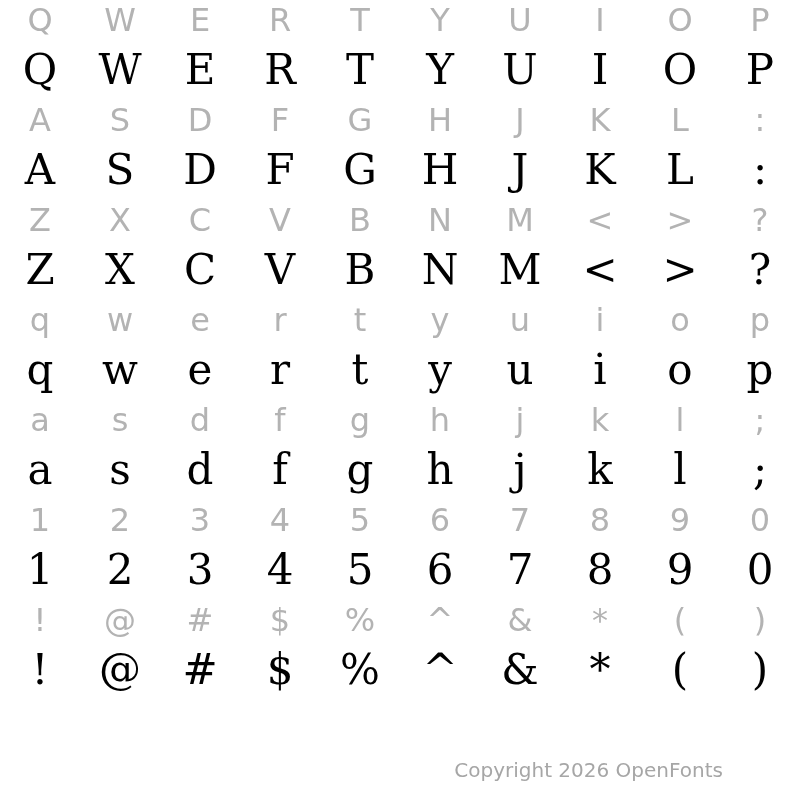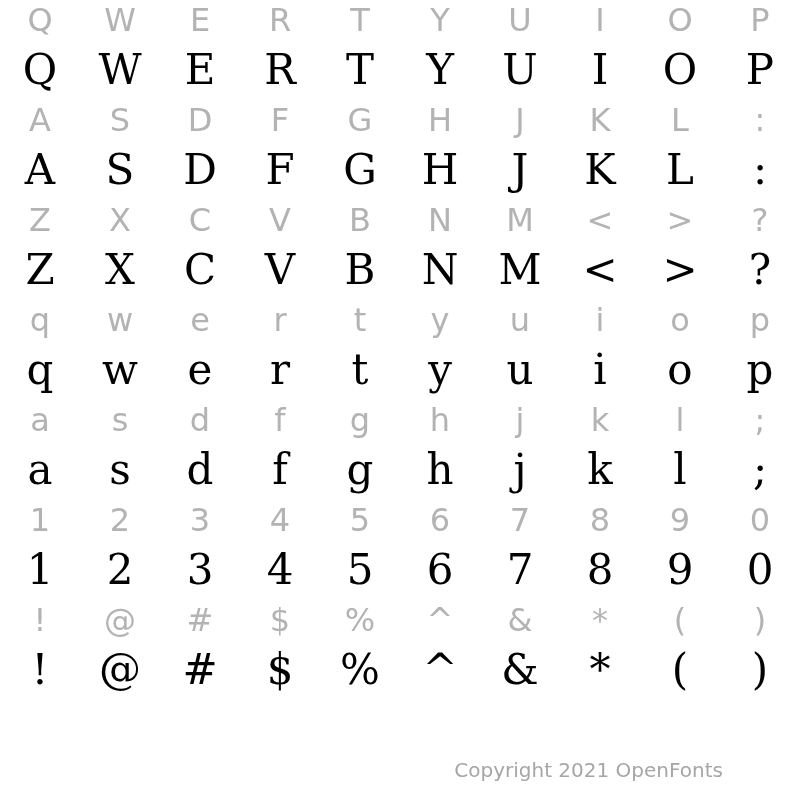--- a/index.html
+++ b/index.html
@@ -219,14 +219,14 @@
         <span class="glyph-cell">#</span>
         <span class="glyph-cell">$</span>
         <span class="glyph-cell">%</span>
         <span class="glyph-cell">^</span>
         <span class="glyph-cell">&amp;</span>
         <span class="glyph-cell">*</span>
         <span class="glyph-cell">(</span>
         <span class="glyph-cell">)</span>
       </div>
     </div>
-  <div class="copyright" style="color: rgb(166, 166, 166);">Copyright 2021 OpenFonts</div>
+  <div class="copyright" style="color: rgb(166, 166, 166);">Copyright 2026 OpenFonts</div>
 </main>
 
 </body></html>

